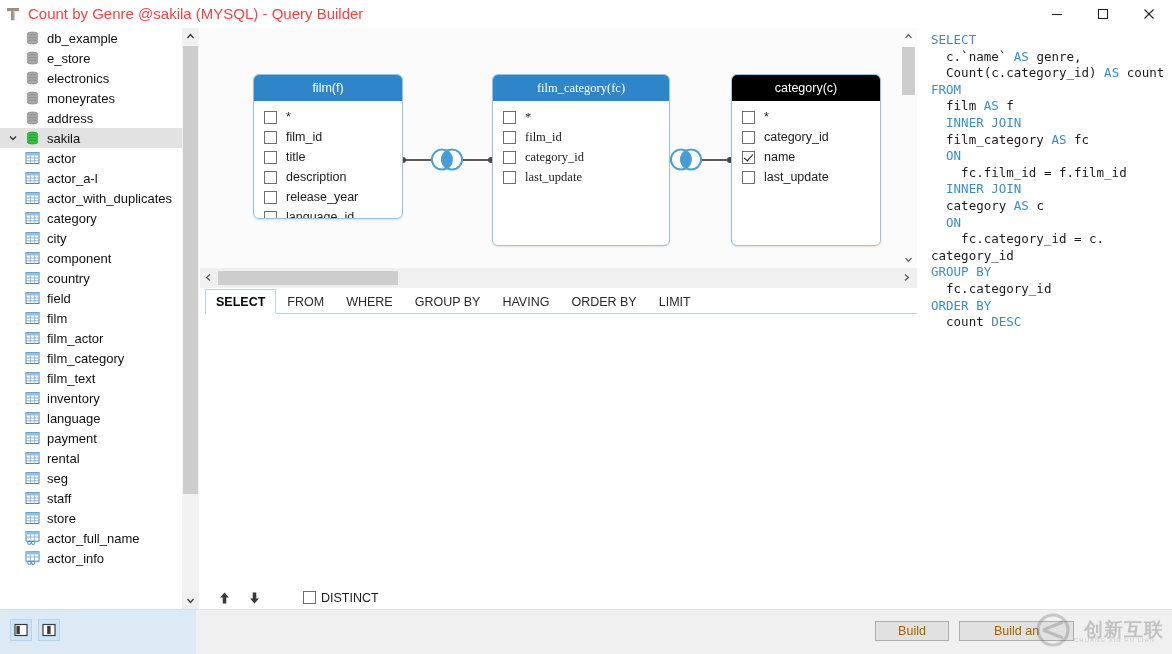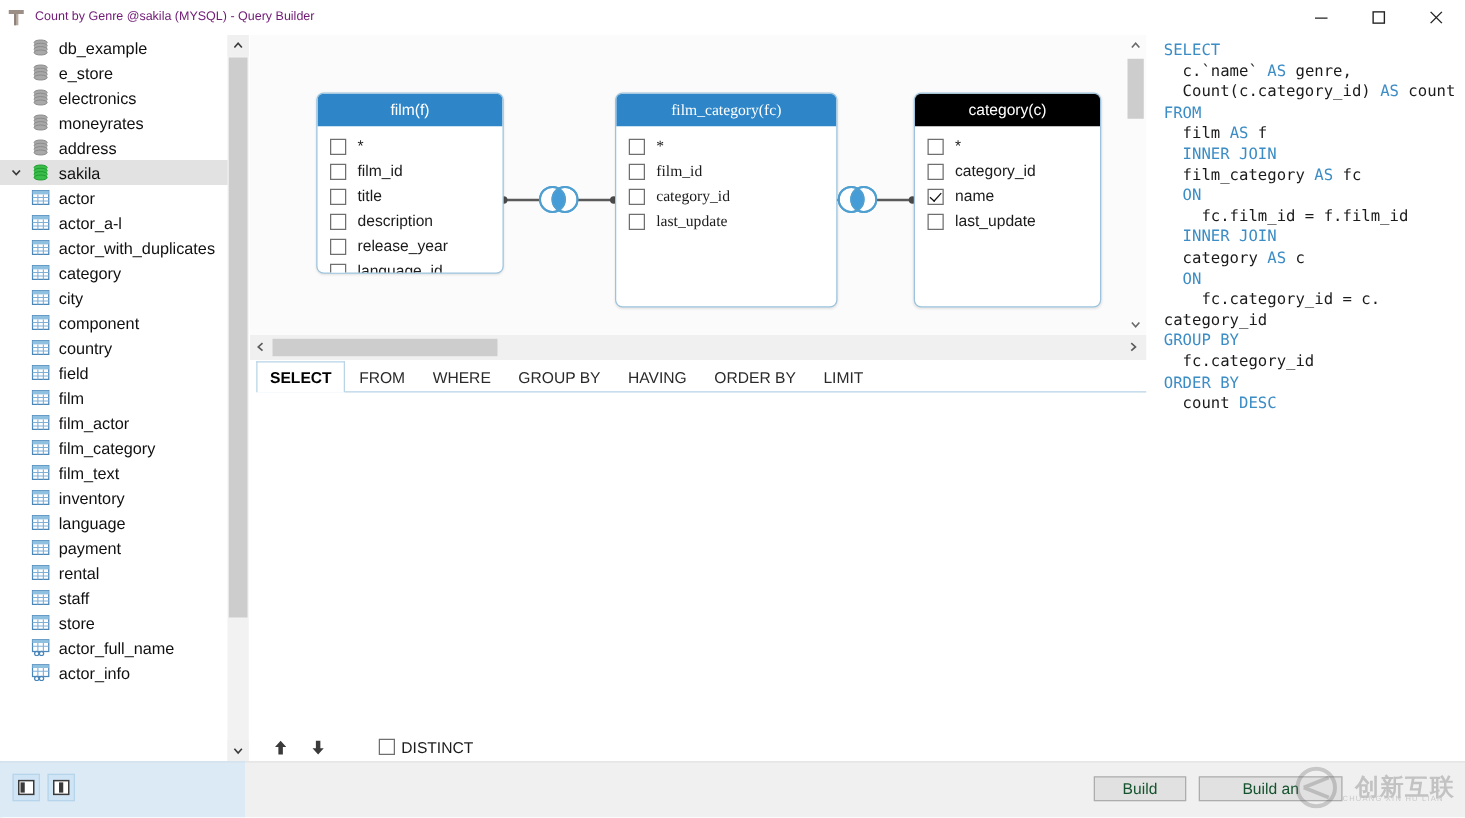--- a/index.html
+++ b/index.html
@@ -13,21 +13,21 @@
     overflow:hidden;
     position:relative;
   }
   
   #titlebar{
     position:absolute; left:0; top:0; width:1172px; height:28px;
     background:#ffffff; border-bottom:1px solid #ffffff;
     display:flex; align-items:center;
   }
   #titlebar .tb-icon{ width:26px; height:28px; display:flex; align-items:center; justify-content:center; }
-  #titlebar .tb-title{ font-size:10px; color:#701a75; margin-left:2px; white-space:nowrap;text-align:center;}
+  #titlebar .tb-title{ font-size:15px; color:#ef4444; margin-left:2px; white-space:nowrap;text-align:center;}
   #win-controls{ position:absolute; right:0; top:0; height:28px; display:flex; }
   .win-btn{ width:46px; height:28px; display:flex; align-items:center; justify-content:center; cursor:default;}
   .win-btn svg{ display:block; }
   
   #appframe{
     position:absolute; left:0; top:28px; width:1172px; height:626px;
     background:#ffffff;
     border-left:2px solid #cfe0ea;
   }
   
@@ -141,21 +141,21 @@
   }
   .kw{ color:#3c8dc5; }
   
   #bottombar{
     position:absolute; left:196px; top:609px; width:976px; height:45px;
     background:#f0f0f0; border-top:1px solid #e2e2e2;
   }
   .btn{
     position:absolute; top:11px; height:20px;
     background:#e1e1e1; border:1px solid #adadad;
-    font-size:12.5px; color:#14532d; display:flex;align-items:center;justify-content:center;
+    font-size:12.5px; color:#a16207; display:flex;align-items:center;justify-content:center;
     cursor:default;
   }
   #btn-build{ left:679px; width:74px; }
   #btn-buildrun{ left:763px; width:115px; }
   
   #watermark{
     position:absolute; left:1036px; top:606px; width:136px; height:48px;
     opacity:.30; pointer-events:none;
     display:flex; align-items:center; gap:14px;
   }
@@ -503,20 +503,33 @@
       <span class="ticon">
         <svg width="15" height="14" viewBox="0 0 15 14">
     <rect x="1" y="1.5" width="13" height="11" fill="#ffffff" stroke="#4a86b8" stroke-width="1"></rect>
     <rect x="1" y="1.5" width="13" height="3" fill="#8fc0e0"></rect>
     <line x1="1" y1="7" x2="14" y2="7" stroke="#7fb0d8" stroke-width=".9"></line>
     <line x1="1" y1="9.8" x2="14" y2="9.8" stroke="#7fb0d8" stroke-width=".9"></line>
     <line x1="5.3" y1="4.5" x2="5.3" y2="12.5" stroke="#7fb0d8" stroke-width=".9"></line>
     <line x1="9.7" y1="4.5" x2="9.7" y2="12.5" stroke="#7fb0d8" stroke-width=".9"></line>
   </svg>
       </span>
+      <span class="tlabel">seg</span>
+    </div>
+    <div class="tree-row indent-1">
+      <span class="ticon">
+        <svg width="15" height="14" viewBox="0 0 15 14">
+    <rect x="1" y="1.5" width="13" height="11" fill="#ffffff" stroke="#4a86b8" stroke-width="1"></rect>
+    <rect x="1" y="1.5" width="13" height="3" fill="#8fc0e0"></rect>
+    <line x1="1" y1="7" x2="14" y2="7" stroke="#7fb0d8" stroke-width=".9"></line>
+    <line x1="1" y1="9.8" x2="14" y2="9.8" stroke="#7fb0d8" stroke-width=".9"></line>
+    <line x1="5.3" y1="4.5" x2="5.3" y2="12.5" stroke="#7fb0d8" stroke-width=".9"></line>
+    <line x1="9.7" y1="4.5" x2="9.7" y2="12.5" stroke="#7fb0d8" stroke-width=".9"></line>
+  </svg>
+      </span>
       <span class="tlabel">staff</span>
     </div>
     <div class="tree-row indent-1">
       <span class="ticon">
         <svg width="15" height="14" viewBox="0 0 15 14">
     <rect x="1" y="1.5" width="13" height="11" fill="#ffffff" stroke="#4a86b8" stroke-width="1"></rect>
     <rect x="1" y="1.5" width="13" height="3" fill="#8fc0e0"></rect>
     <line x1="1" y1="7" x2="14" y2="7" stroke="#7fb0d8" stroke-width=".9"></line>
     <line x1="1" y1="9.8" x2="14" y2="9.8" stroke="#7fb0d8" stroke-width=".9"></line>
     <line x1="5.3" y1="4.5" x2="5.3" y2="12.5" stroke="#7fb0d8" stroke-width=".9"></line>

